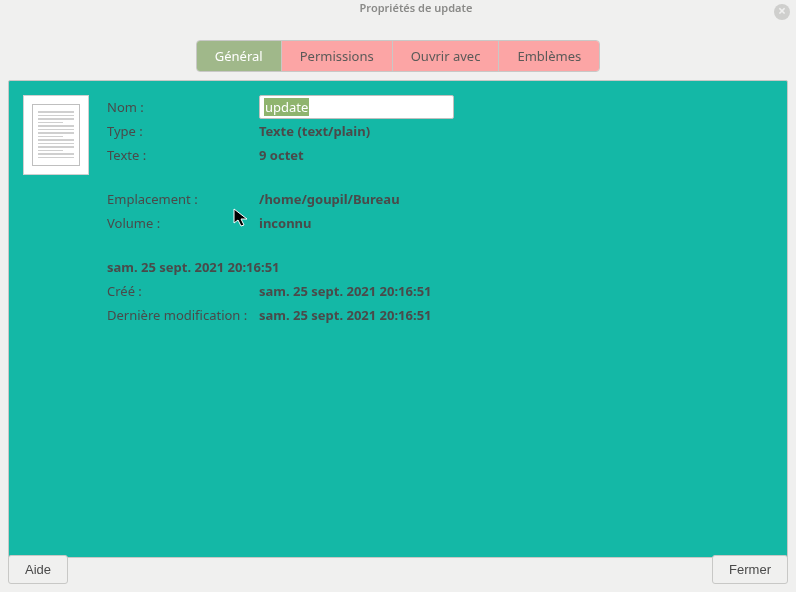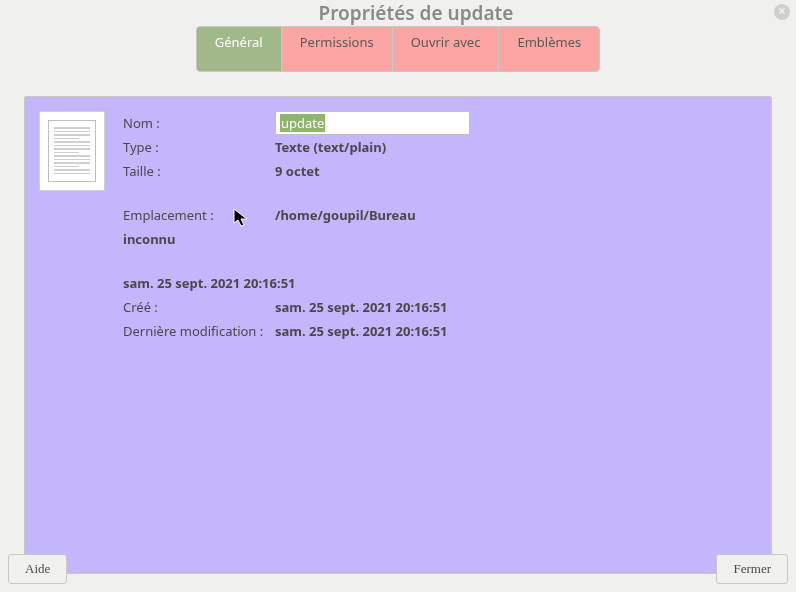--- a/index.html
+++ b/index.html
@@ -18,21 +18,21 @@
       position: relative;
     }
     .titlebar {
       height: 26px;
       display: flex;
       align-items: flex-start;
       justify-content: center;
       position: relative;
       color: #8a8a88;
       font-weight: 600;
-      font-size: 19px;
+      font-size: 11px;
       padding-left: 36px;
     }
     .close-button {
       position: absolute;
       right: 6px;
       top: 4px;
       width: 16px;
       height: 16px;
       border-radius: 50%;
       background: #cfcfcd;
@@ -46,21 +46,22 @@
       color: #f0f0ef;
       font-size: 14px;
       font-weight: bold;
       line-height: 1;
       margin-top: -2px;
     }
     .tabs-row {
       display: flex;
       justify-content: center;
       height: 46px;
-      margin-bottom: 24px;
+      margin-bottom: 8px;
+      align-items: flex-end;
     }
     .tabs {
       display: flex;
       border: 1px solid #c8c8c6;
       border-radius: 4px;
       overflow: hidden;
     }
     .tab {
       padding: 6px 18px;
       background: #fca5a5;
@@ -70,23 +71,23 @@
       font-size: 13px;
     }
     .tab:last-child {
       border-right: none;
     }
     .tab.active {
       background: #a0b88a;
       color: #ffffff;
     }
     .content-frame {
-      margin: 0 24px;
+      margin: 0 8px;
       border: 1px solid #c8c8c6;
-      background: #c4b5fd;
+      background: #14b8a6;
       border-radius: 2px;
       height: 478px;
       padding: 14px;
       display: flex;
       gap: 18px;
     }
     .file-icon {
       width: 66px;
       height: 80px;
       border: 1px solid #d0d0d0;
@@ -170,21 +171,21 @@
       justify-content: space-between;
     }
     .btn {
       border: 1px solid #c8c8c6;
       background: #f0f0ef;
       border-radius: 3px;
       padding: 6px 16px;
       font-size: 13px;
       color: #4a4a4a;
       cursor: pointer;
-      font-family: Liberation Serif, serif;
+      font-family: Liberation Sans, sans-serif;
     }
     .cursor-arrow {
       position: absolute;
       left: 233px;
       top: 208px;
       width: 18px;
       height: 20px;
       pointer-events: none;
       z-index: 100;
     }
@@ -232,31 +233,32 @@
       <div class="name-input-wrap">
         <input class="name-input" type="text" value="update" style="">
         <span class="name-input-display">update</span>
       </div>
     </div>
     <div class="prop-row">
       <div class="prop-label">Type :</div>
       <div class="prop-value">Texte (text/plain)</div>
     </div>
     <div class="prop-row">
-      <div class="prop-label">Taille :</div>
+      <div class="prop-label">Texte :</div>
       <div class="prop-value">9 octet</div>
     </div>
 
     <div class="prop-group-gap"></div>
 
     <div class="prop-row">
       <div class="prop-label">Emplacement :</div>
       <div class="prop-value">/home/goupil/Bureau</div>
     </div>
     <div class="prop-row">
+      <div class="prop-label">Volume :</div>
       <div class="prop-value">inconnu</div>
     </div>
 
     <div class="prop-group-gap"></div>
 
     <div class="prop-row">
       <div class="prop-value">sam. 25 sept. 2021 20:16:51</div>
     </div>
     <div class="prop-row">
       <div class="prop-label">Créé :</div>

